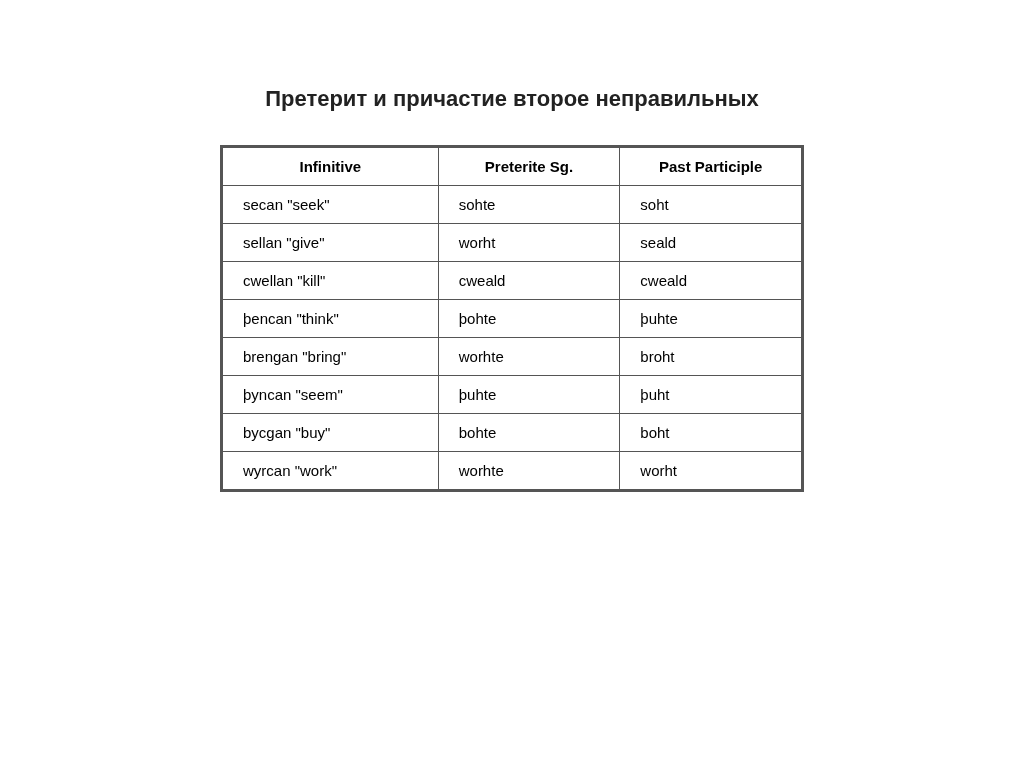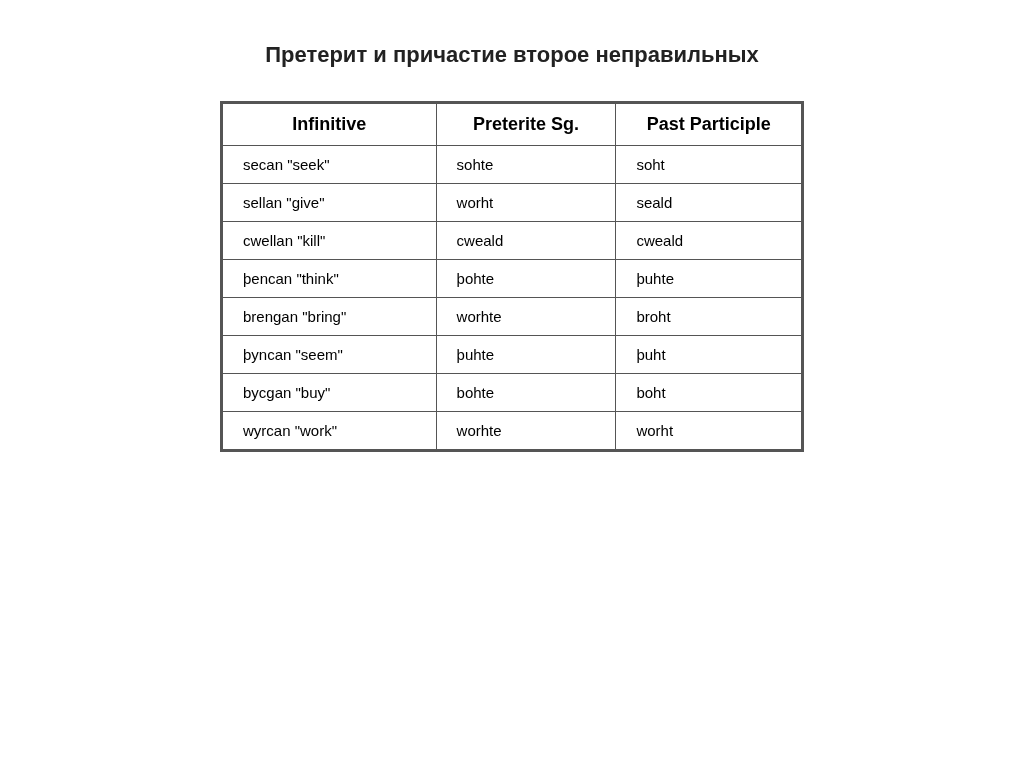--- a/index.html
+++ b/index.html
@@ -19,20 +19,21 @@
       padding: 40px 20px 20px;
     }
 
     .page-title {
       font-size: 22px;
       color: #222;
       text-align: center;
       margin-bottom: 30px;
       line-height: 1.4;
       max-width: 700px;
+      margin-top: 44px;
     }
 
     .table-wrapper {
       border: 2px solid #555;
       display: inline-block;
     }
 
     table {
       border-collapse: collapse;
       min-width: 580px;
@@ -40,21 +41,21 @@
 
     th, td {
       border: 1px solid #555;
       padding: 10px 20px;
       text-align: left;
       font-size: 15px;
     }
 
     thead th {
       font-weight: bold;
-      font-size: 18px;
+      font-size: 15px;
       background: #fff;
       text-align: center;
     }
 
     tbody td {
       font-weight: normal;
       background: #fff;
     }
 
     tbody tr td:first-child {

